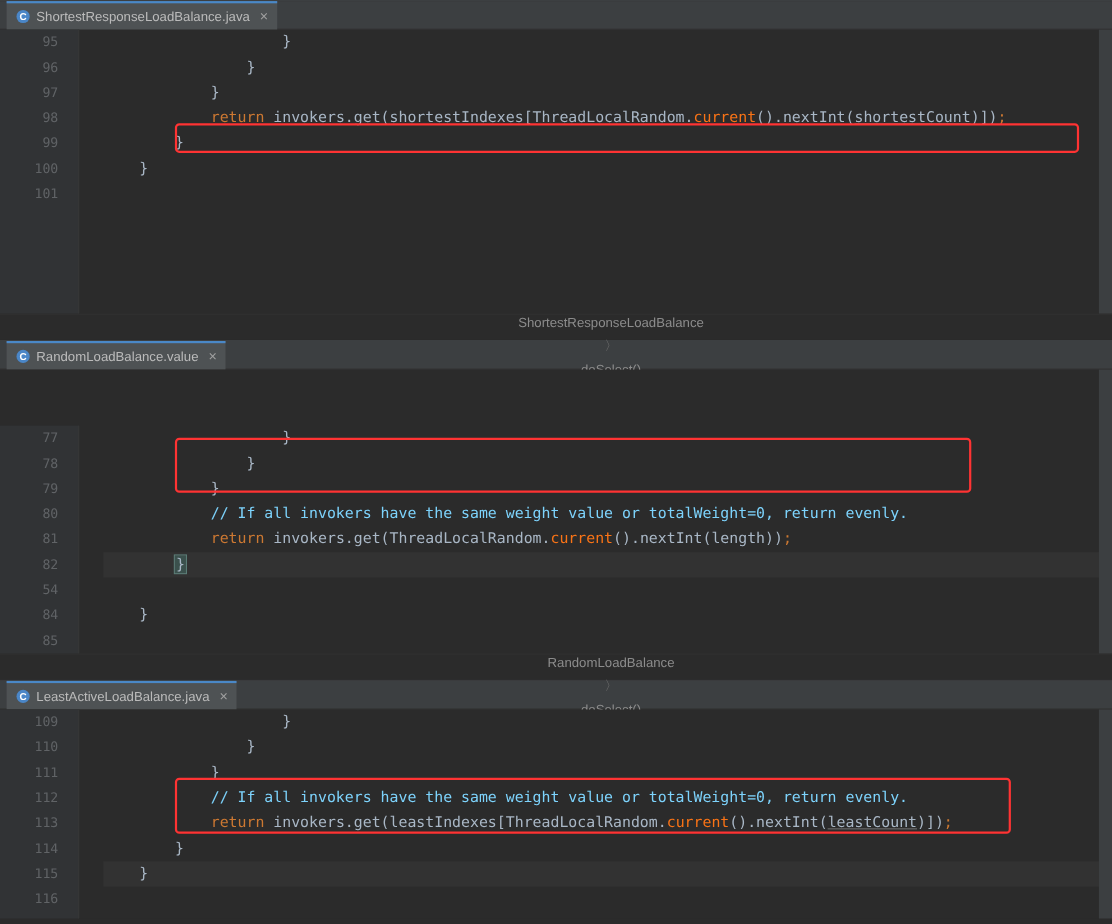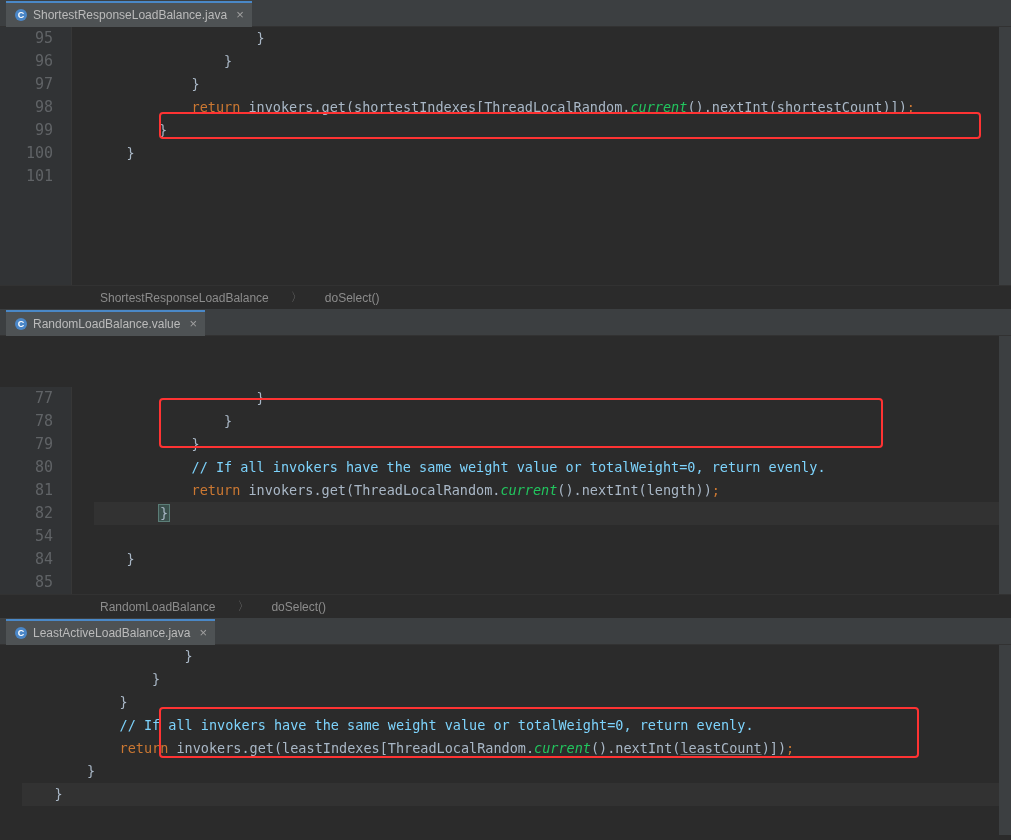--- a/index.html
+++ b/index.html
@@ -56,40 +56,40 @@
     display: flex;
     position: relative;
     background: #2b2b2b;
   }
   .gutter {
     width: 72px;
     background: #313335;
     text-align: right;
     padding-right: 18px;
     color: #606366;
-    font-size: 15px;
+    font-size: 12px;
     line-height: 23px;
     user-select: none;
     position: relative;
     border-right: 1px solid #373737;
   }
   .gutter .ln { height: 23px; position: relative; }
   .code {
     flex: 1;
     padding-left: 22px;
     line-height: 23px;
     font-size: 13.5px;
     white-space: pre;
     position: relative;
   }
   .code-line { height: 23px; position: relative; }
   .current-line { background: #323232; }
   .kw { color: #cc7832; margin-top: 44px; }
   .comment { color: #7dd3fc; }
-  .method-ital { font-style: italic; color: #22c55e; }
+  .method-ital { color: #f97316; }
   .underline { text-decoration: underline; text-decoration-color: #6e6e6e; }
   .punct { color: #cc7832; }
   .cursor-brace {
     background: #3b514d;
     outline: 1px solid #5b7d77;
     padding: 0 1px;
   }
   .highlight-box {
     position: absolute;
     border: 2.5px solid #ff3333;
@@ -100,21 +100,22 @@
   .breadcrumb {
     height: 24px;
     display: flex;
     align-items: center;
     background: #2b2b2b;
     border-top: 1px solid #323232;
     font-family: "Segoe UI", sans-serif;
     font-size: 12px;
     color: #8c8c8c;
     padding-left: 100px;
-    gap: 22px;
+    gap: 6px;
+    flex-direction: column;
   }
   .breadcrumb .chev { color: #6e6e6e; }
   .scrollbar-v {
     position: absolute;
     right: 0; top: 0; bottom: 0;
     width: 12px;
     background: #3c3f41;
   }
 </style>
 </head>
@@ -197,17 +198,27 @@
               <circle cx="7" cy="7" r="6" fill="#4a86c7"></circle>
               <text x="7" y="10" font-size="9" font-family="sans-serif" fill="#fff" text-anchor="middle" font-weight="bold">C</text>
             </svg>
           </span>
           <span>LeastActiveLoadBalance.java</span>
           <span class="tab-close">×</span>
         </div>
       </div>
       <div class="editor" style="height: 190px;">
         <div class="highlight-box" style="top: 62px; left: 159px; width: 760px; height: 51px;"></div>
+        <div class="gutter">
+          <div class="ln"><span>109</span></div>
+          <div class="ln"><span>110</span></div>
+          <div class="ln"><span>111</span></div>
+          <div class="ln"><span>112</span></div>
+          <div class="ln"><span>113</span></div>
+          <div class="ln"><span>114</span></div>
+          <div class="ln"><span>115</span></div>
+          <div class="ln"><span>116</span></div>
+        </div>
         <div class="code"><div class="code-line"><span>                    </span><span>}</span></div><div class="code-line"><span>                </span><span>}</span></div><div class="code-line"><span>            </span><span>}</span></div><div class="code-line"><span>            </span><span class="comment">// If all invokers have the same weight value or totalWeight=0, return evenly.</span></div><div class="code-line"><span>            </span><span class="kw">return</span><span> invokers.get(leastIndexes[ThreadLocalRandom.</span><span class="method-ital">current</span><span>().nextInt(</span><span class="underline">leastCount</span><span>)])</span><span class="punct">;</span></div><div class="code-line"><span>        </span><span>}</span></div><div class="code-line current-line"><span>    </span><span>}</span></div><div class="code-line"><span></span></div></div>
         <div class="scrollbar-v"></div>
       </div>
     </div>
   </div>
 
 </body></html>

